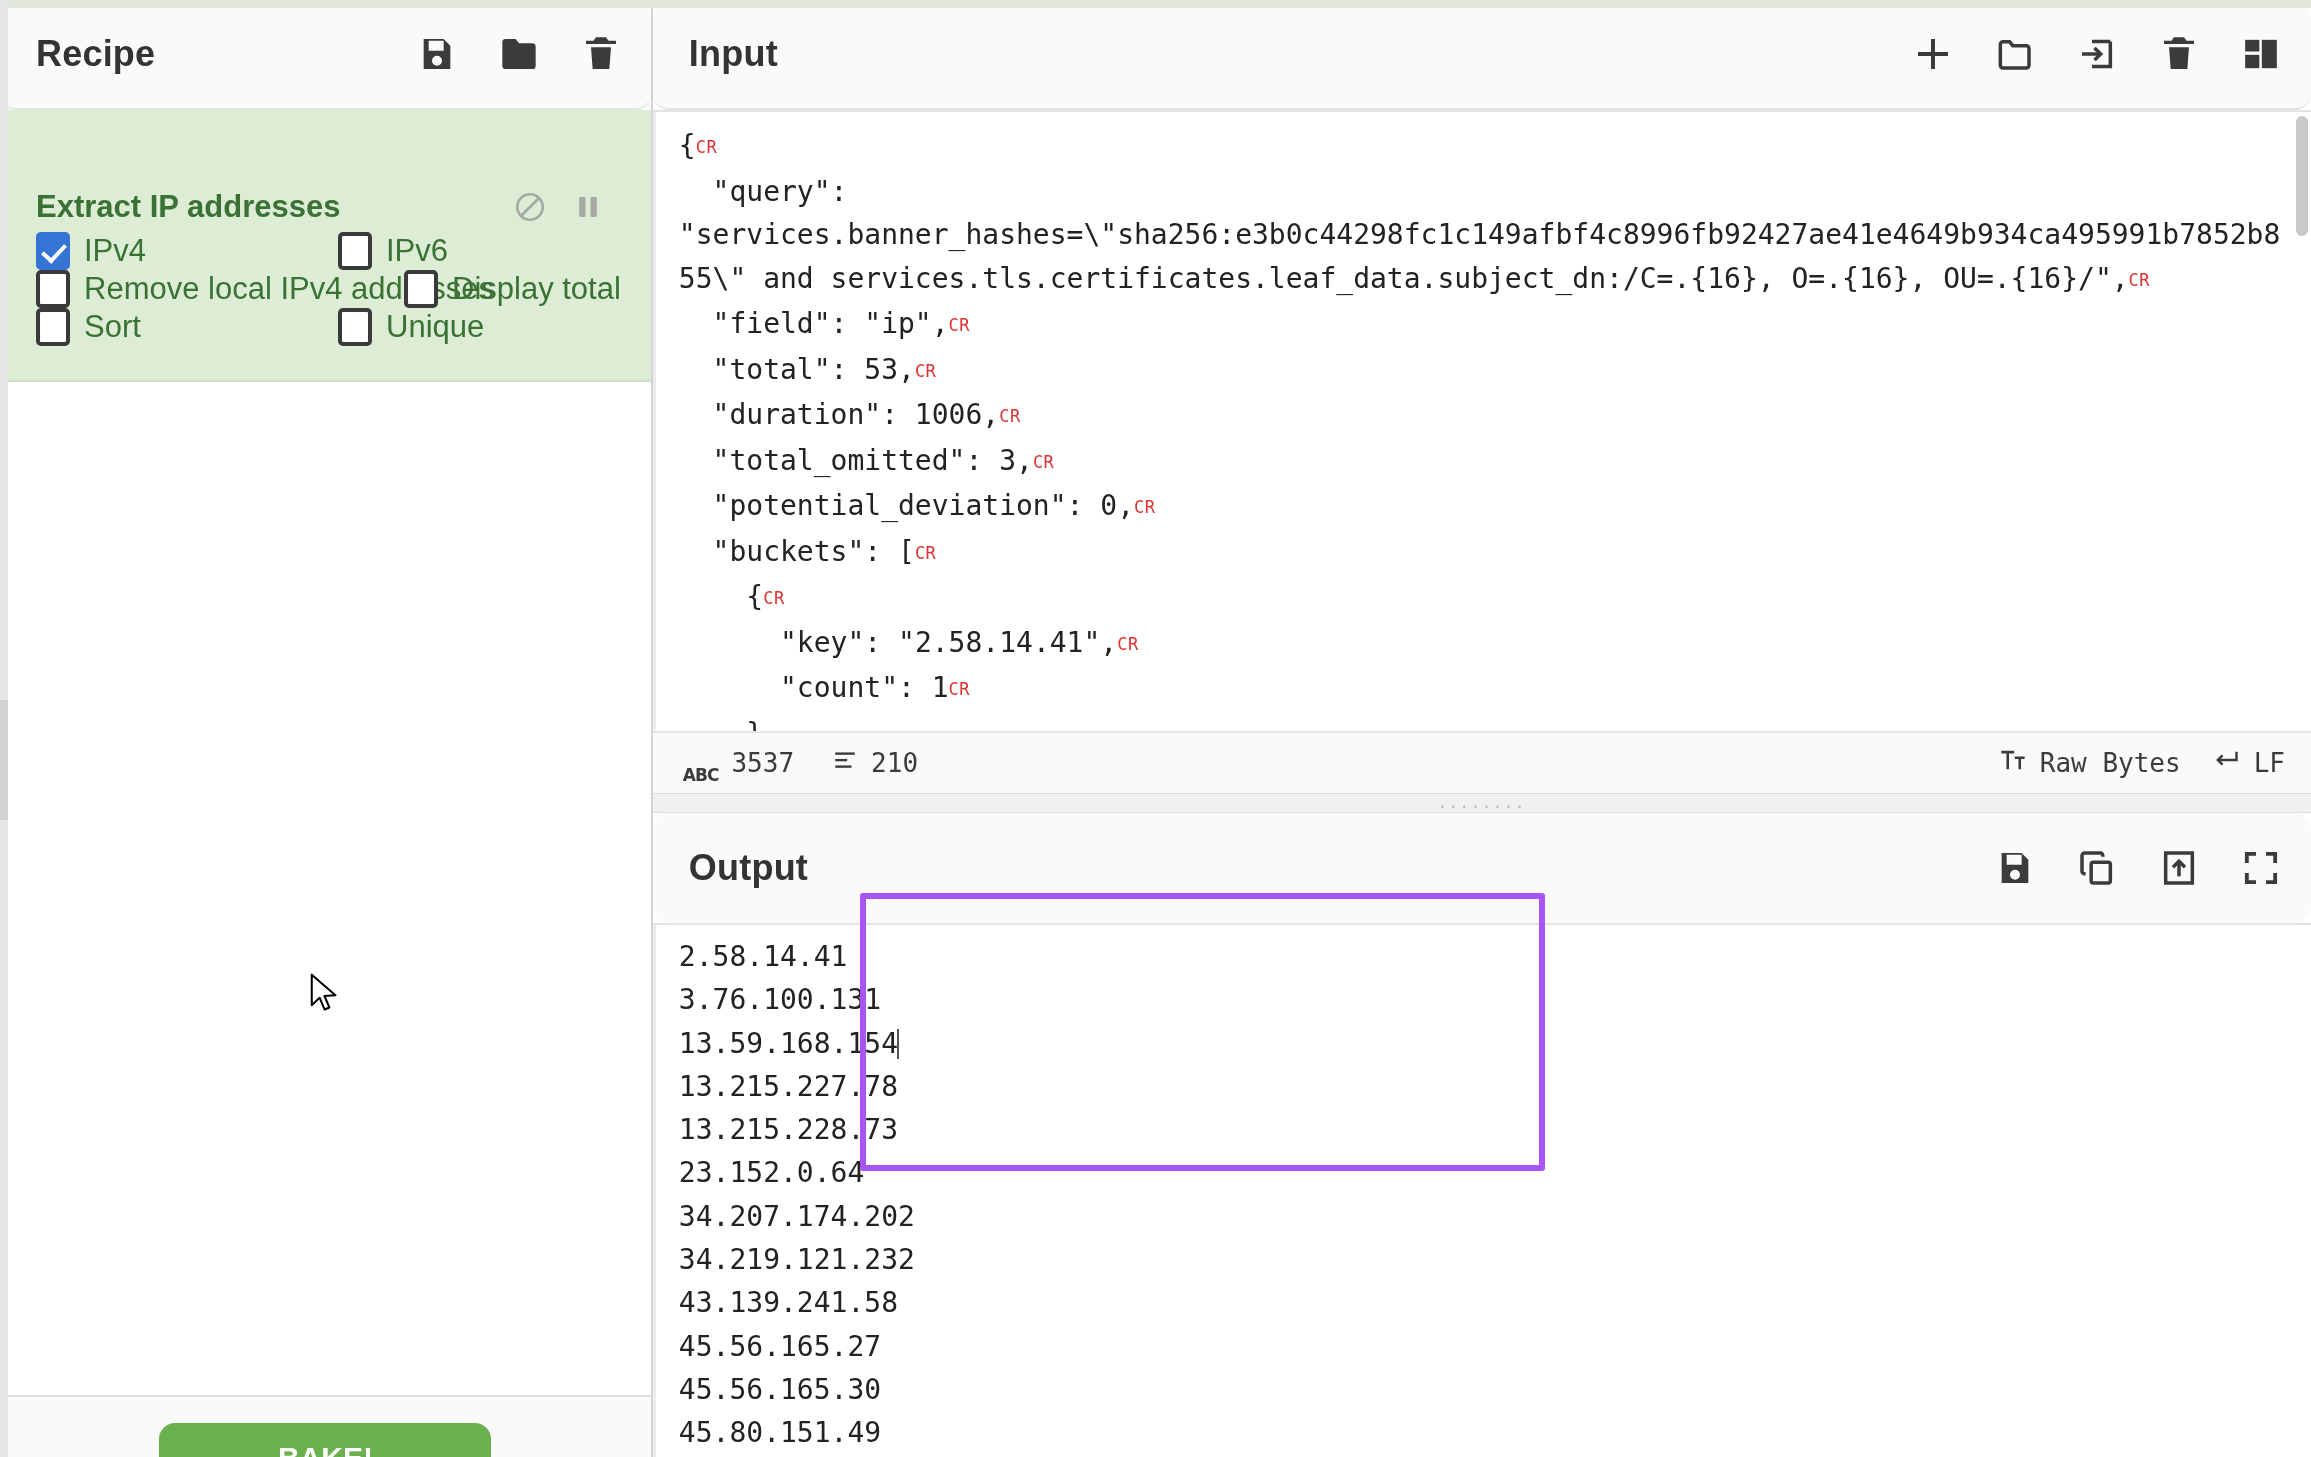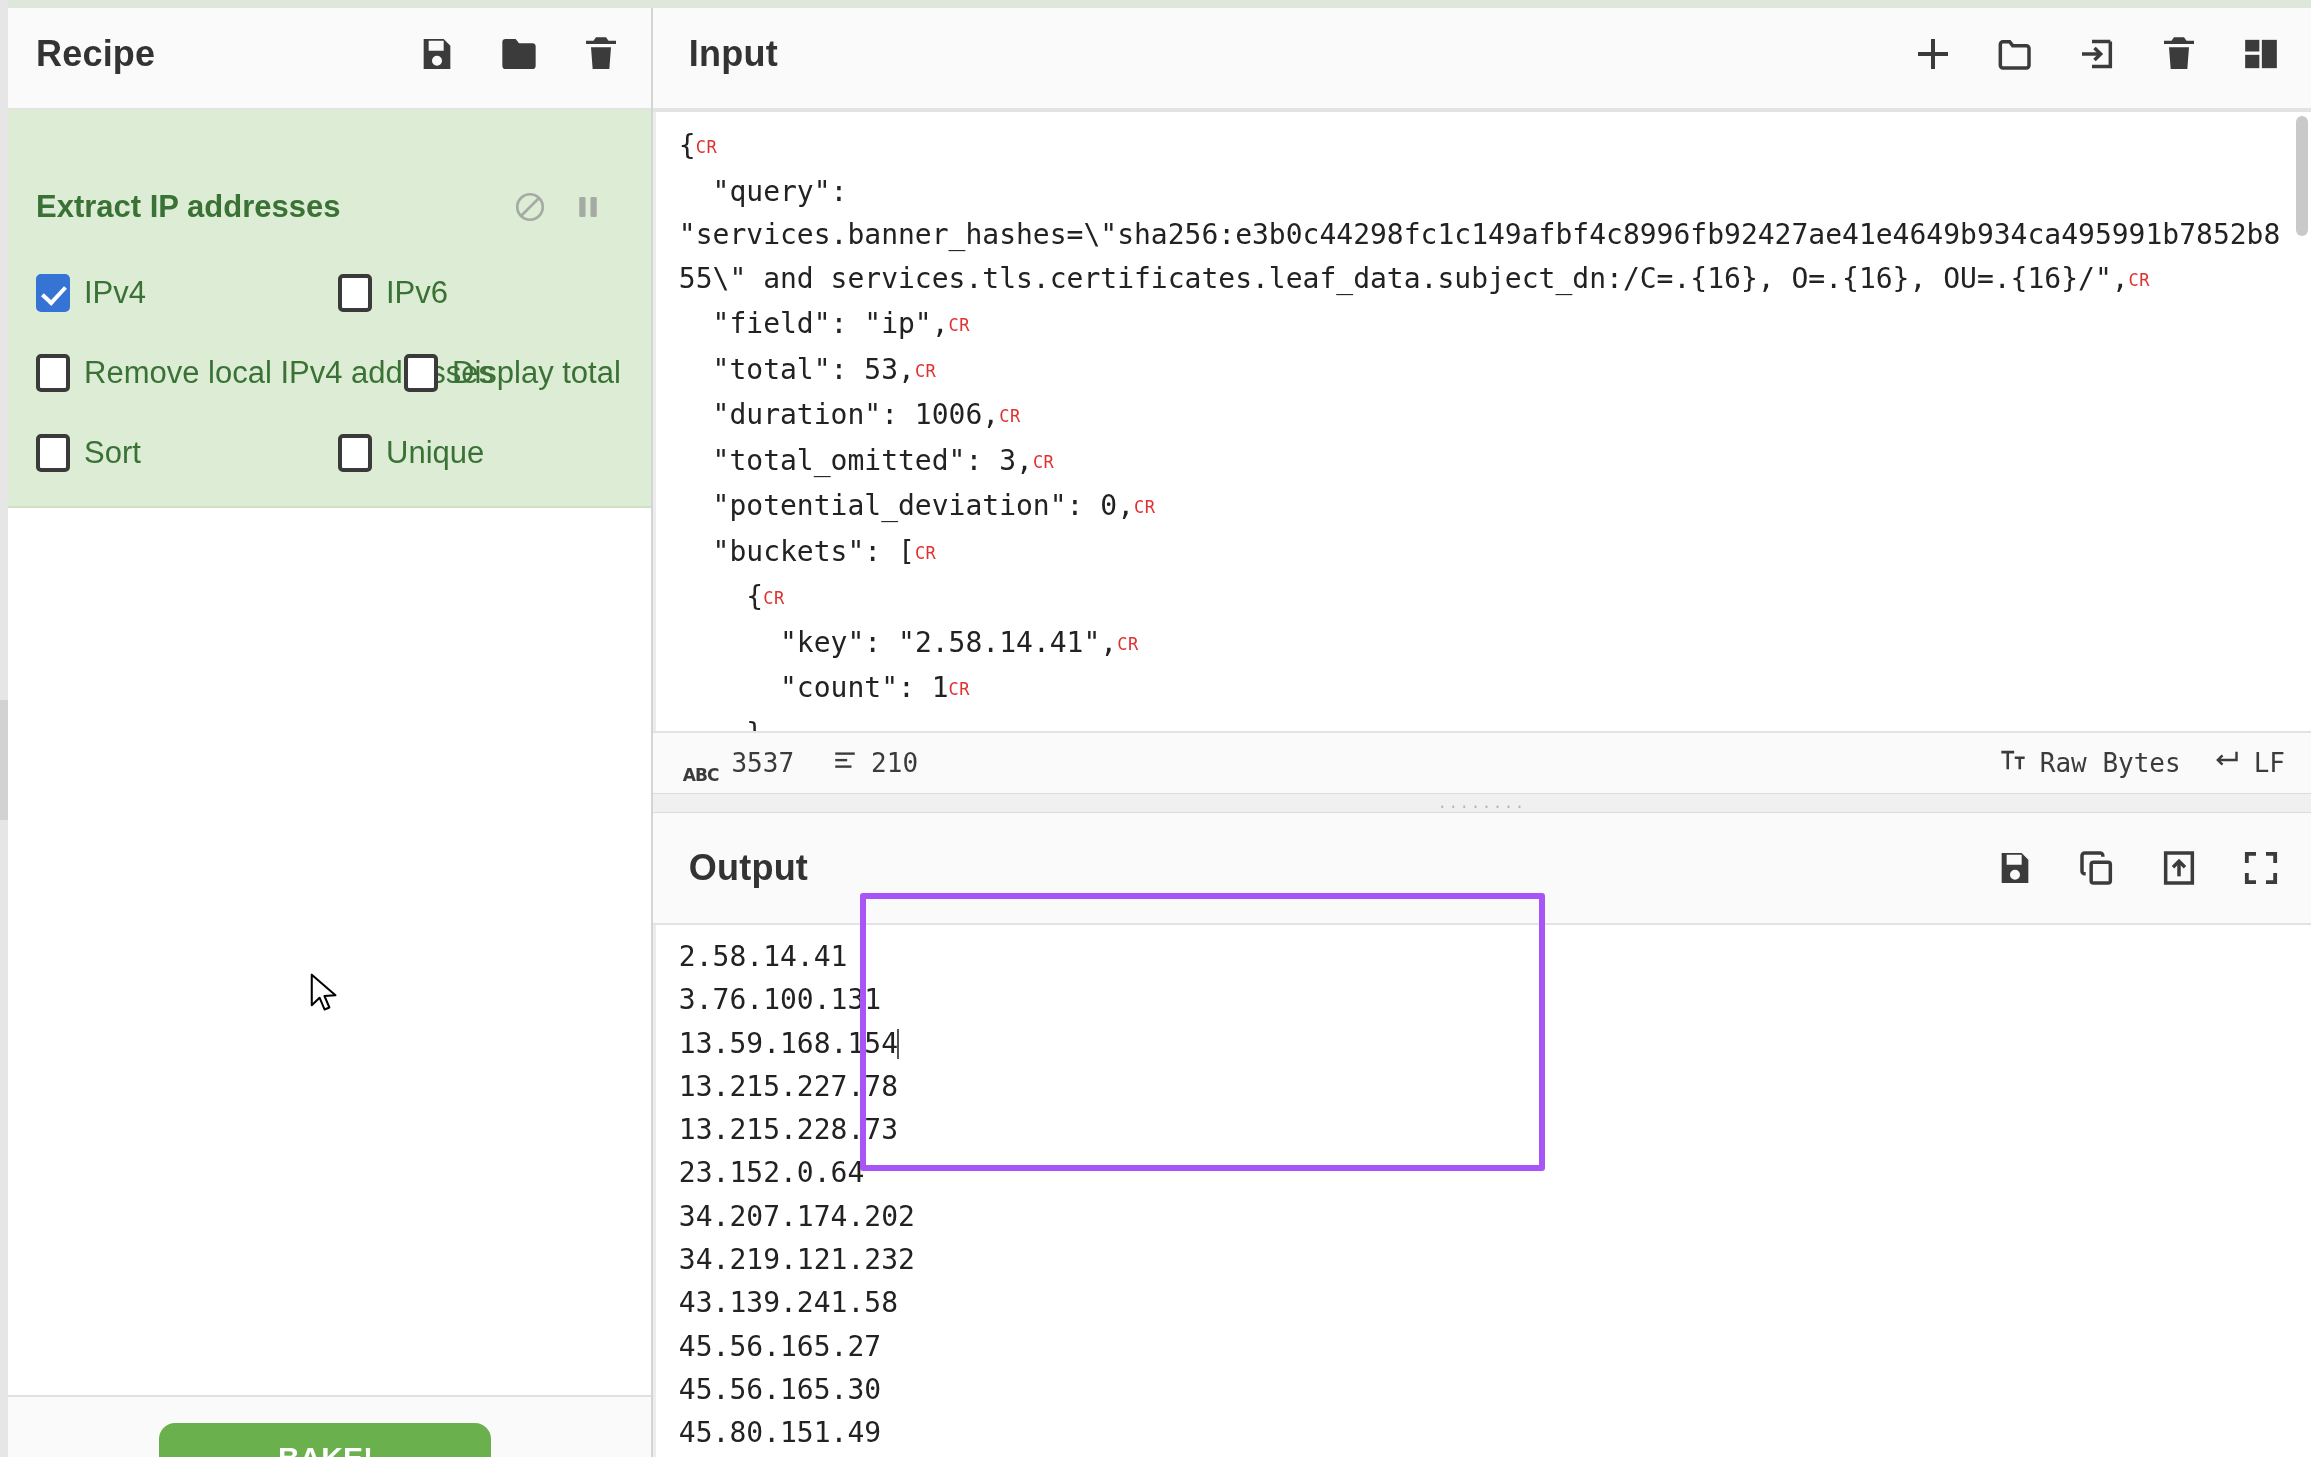--- a/index.html
+++ b/index.html
@@ -35,20 +35,21 @@
   }
   .panel-head {
     height: 110px;
     min-height: 110px;
     background: #fafafa;
     display: flex;
     align-items: center;
     padding: 0 28px 0 36px;
     box-sizing: border-box;
     border-bottom: 2px solid #e3e3e3;
+    border-radius: 16px;
   }
   .panel-title {
     font-size: 36px;
     font-weight: bold;
     color: #333;
     letter-spacing: .2px;
   }
   .head-tools {
     margin-left: auto;
     display: flex;
@@ -100,21 +101,20 @@
   .op-ico {
     color: #a6aaa4;
     display: flex;
     align-items: center;
     justify-content: center;
     cursor: pointer;
   }
   .arg-row {
     display: flex;
     align-items: center;
-    margin-top: 42px;
     text-align: right;
   }
   .arg {
     display: flex;
     align-items: center;
     gap: 14px;
     cursor: pointer;
   }
   .arg.col1 { width: 302px; }
   .cb {

